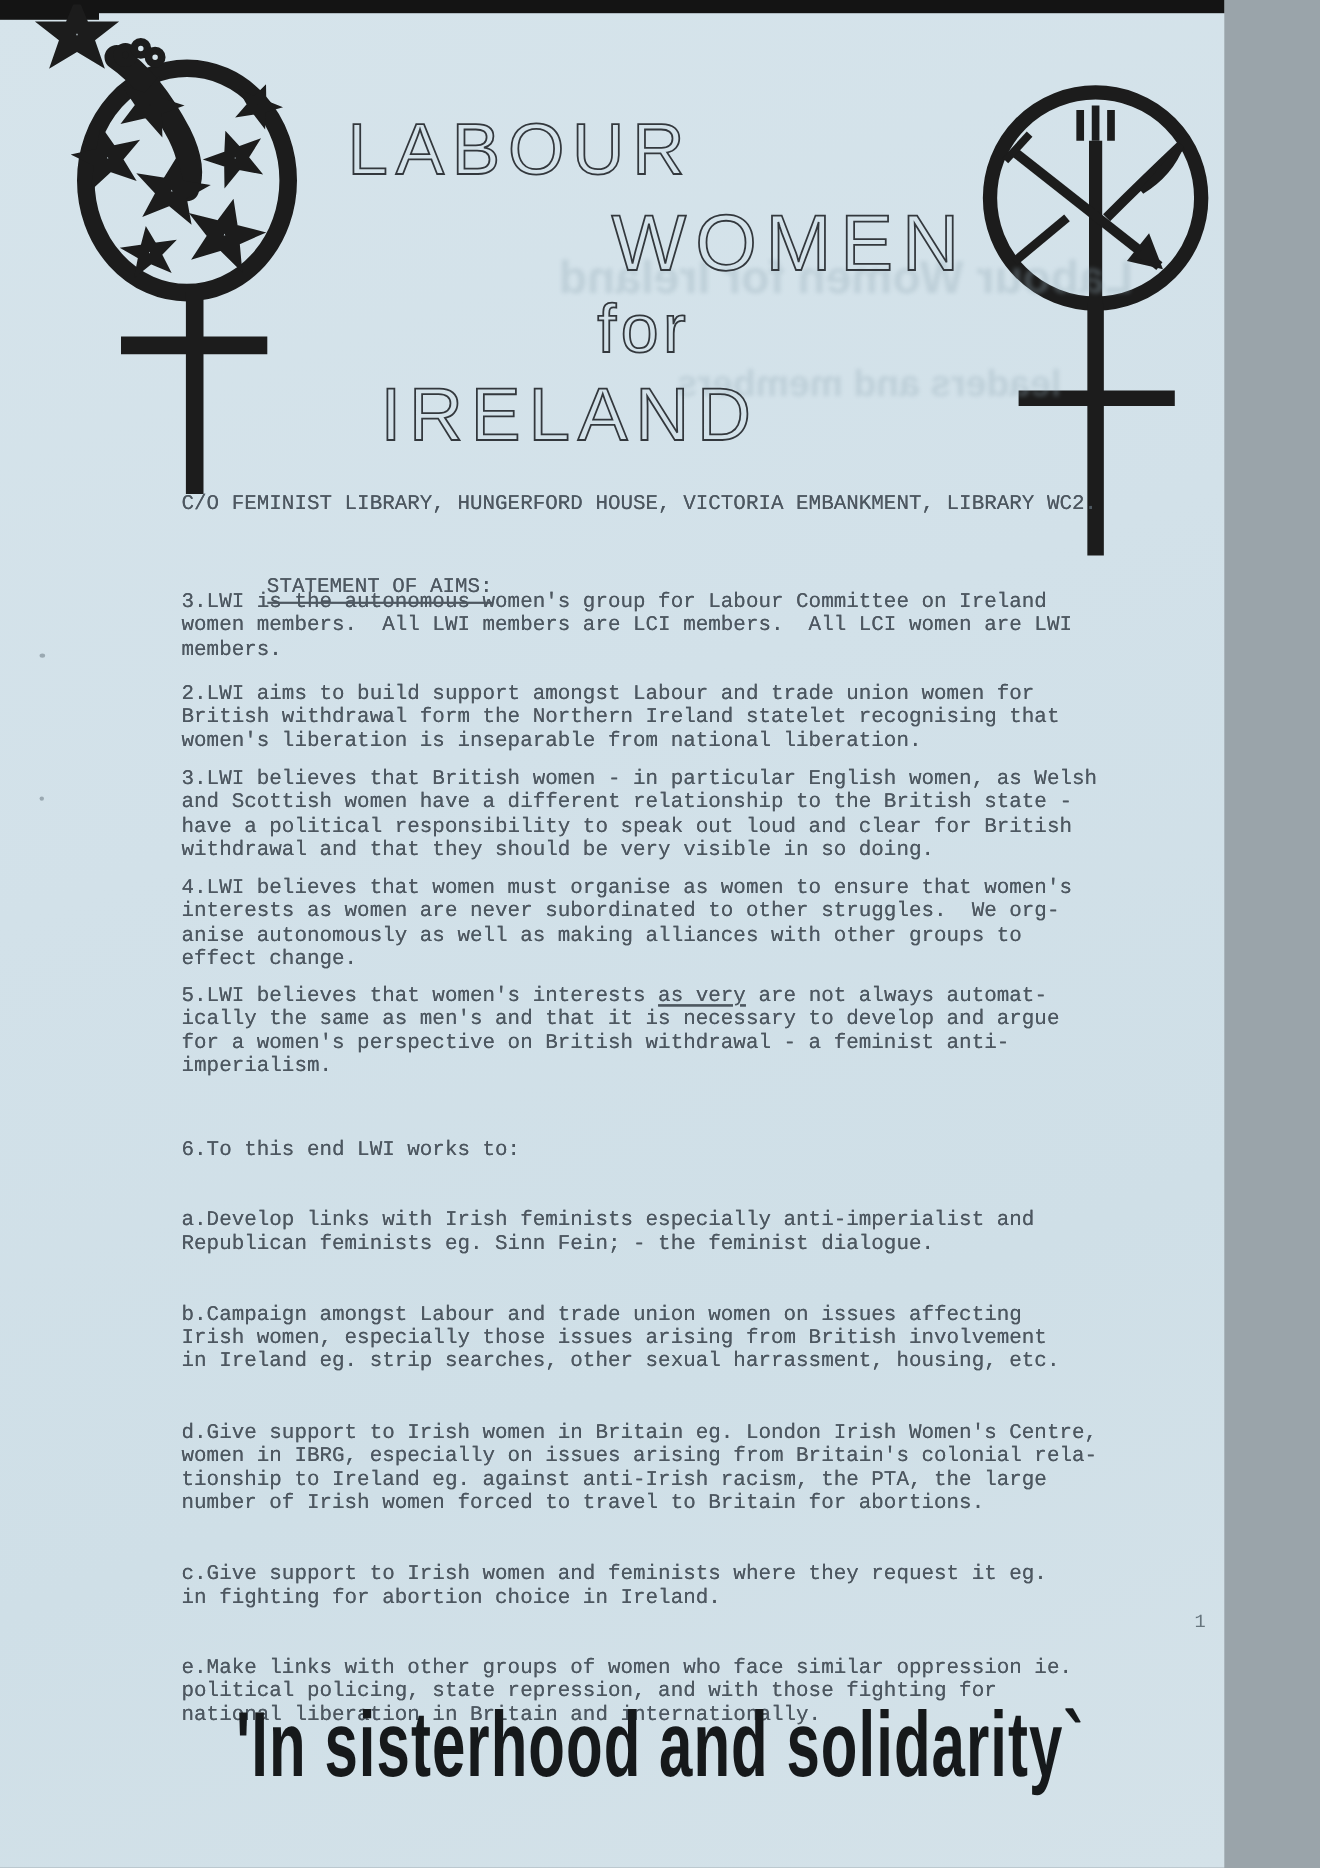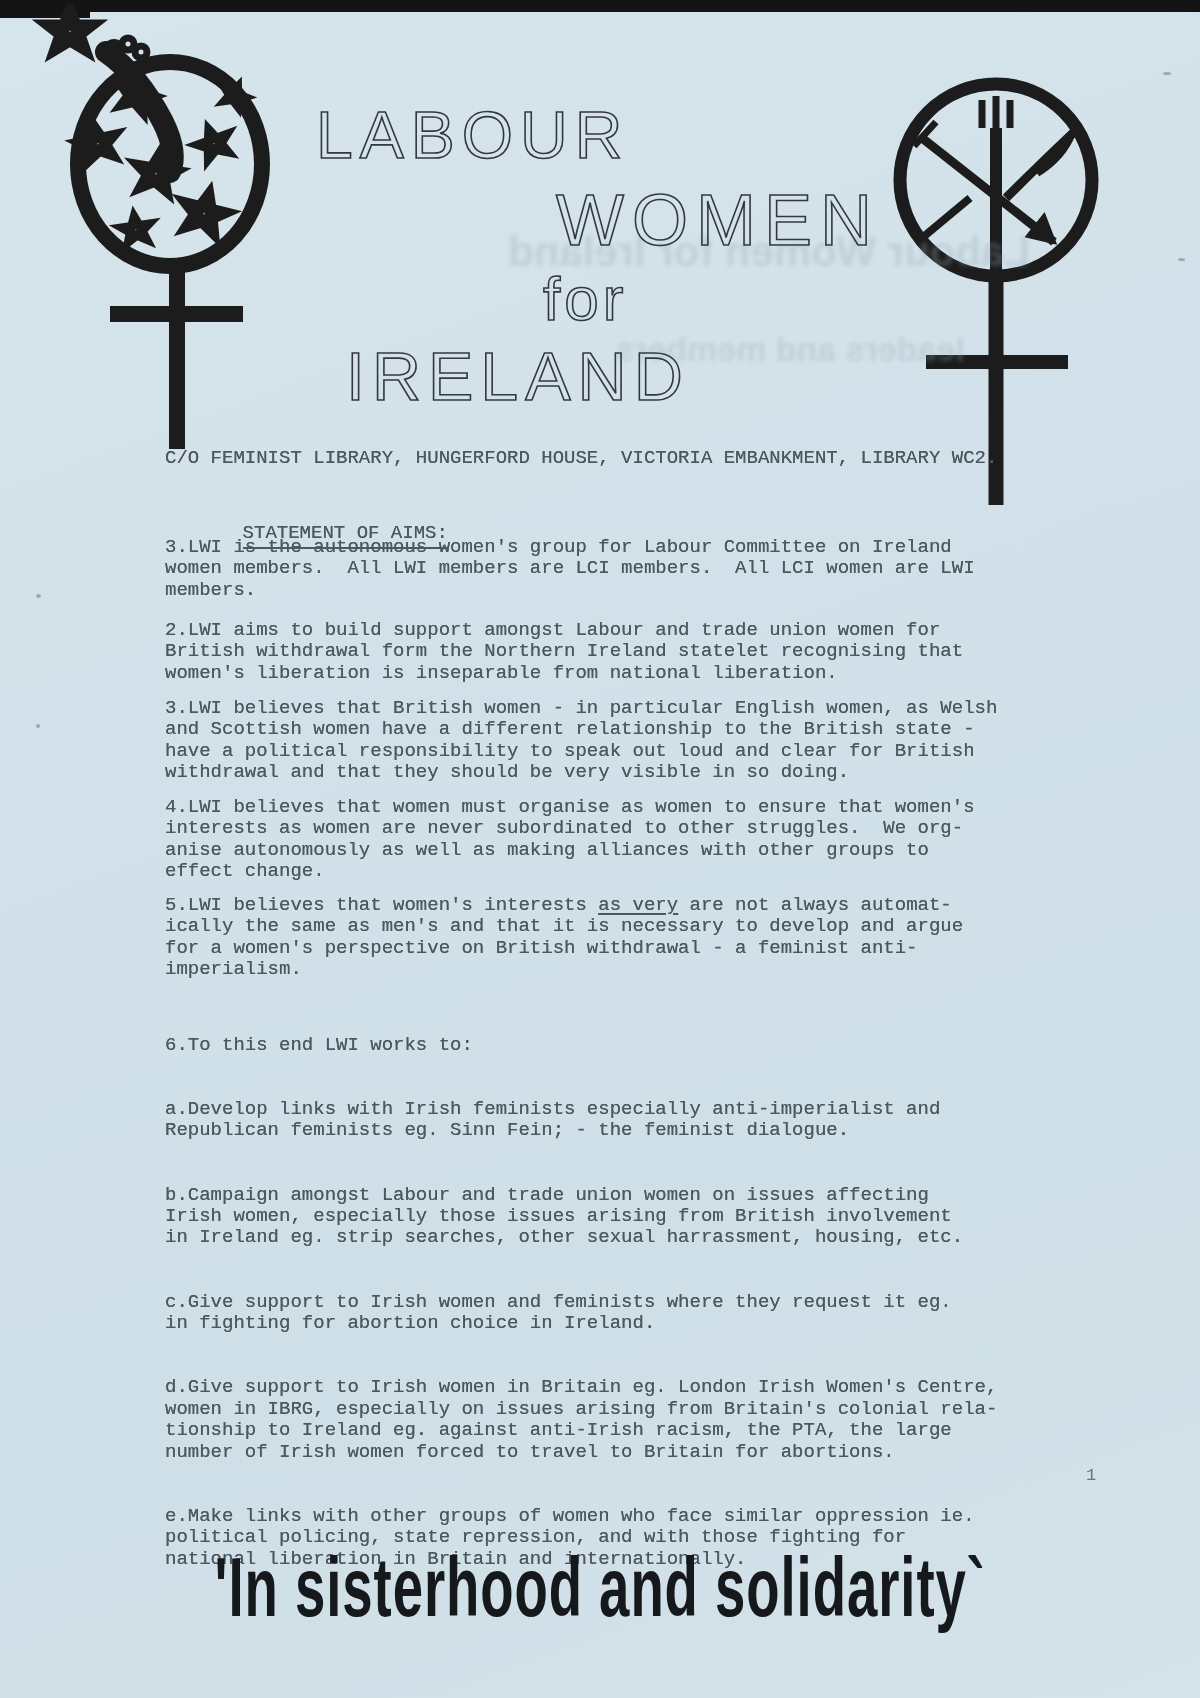--- a/index.html
+++ b/index.html
@@ -1,17 +1,17 @@
 <!DOCTYPE html>
 <html><head>
 <meta charset="utf-8">
 <style>
   html,body{margin:0;padding:0;background:#9aa4aa;}
   #page{
-    position:relative;width:1200px;height:1698px;overflow:hidden;
+    position:relative;width:1113px;height:1698px;overflow:hidden;
     background:linear-gradient(160deg,#d6e4eb 0%,#d2e1e9 40%,#cfdfe7 70%,#d4e2e9 100%);
     font-family:"Liberation Mono","DejaVu Sans Mono",monospace;
   }
   .topbar{position:absolute;left:0;top:0;width:1200px;height:12px;background:#141414;}
   .topbar-left{position:absolute;left:0;top:0;width:90px;height:18px;background:#141414;}
 
   .logo{position:absolute;}
   .title-svg{position:absolute;left:0;top:0;width:1200px;height:460px;}
 
   .ghost{
@@ -142,26 +142,26 @@
 for a women's perspective on British withdrawal - a feminist anti-
 imperialism.</span></div>
 
   <div class="type p6">
     <div>6.To this end LWI works to:</div>
     <div>a.Develop links with Irish feminists especially anti-imperialist and
 Republican feminists eg. Sinn Fein; - the feminist dialogue.</div>
     <div>b.Campaign amongst Labour and trade union women on issues affecting
 Irish women, especially those issues arising from British involvement
 in Ireland eg. strip searches, other sexual harrassment, housing, etc.</div>
-    <div>c.Give support to Irish women and feminists where they request it eg.
-in fighting for abortion choice in Ireland.</div>
     <div>d.Give support to Irish women in Britain eg. London Irish Women's Centre,
 women in IBRG, especially on issues arising from Britain's colonial rela-
 tionship to Ireland eg. against anti-Irish racism, the PTA, the large
 number of Irish women forced to travel to Britain for abortions.</div>
+    <div>c.Give support to Irish women and feminists where they request it eg.
+in fighting for abortion choice in Ireland.</div>
     <div>e.Make links with other groups of women who face similar oppression ie.
 political policing, state repression, and with those fighting for
 national liberation in Britain and internationally.</div>
   </div>
 
   <div class="pagenum">1</div>
 
   <div class="slogan">
     <span>'In sisterhood and solidarity`</span>
   </div>

